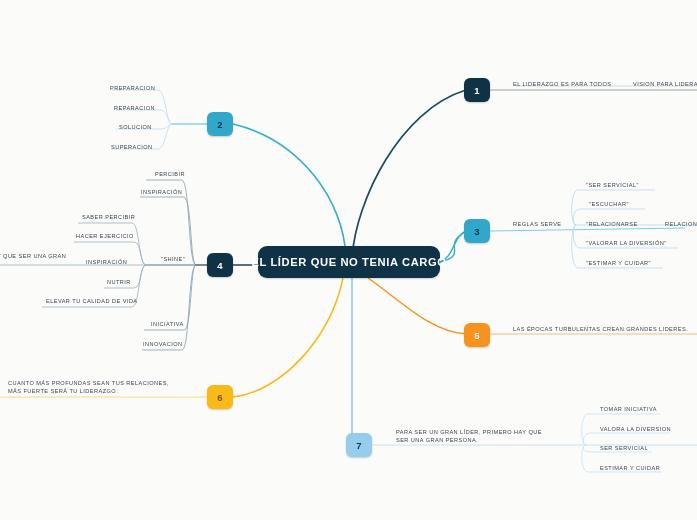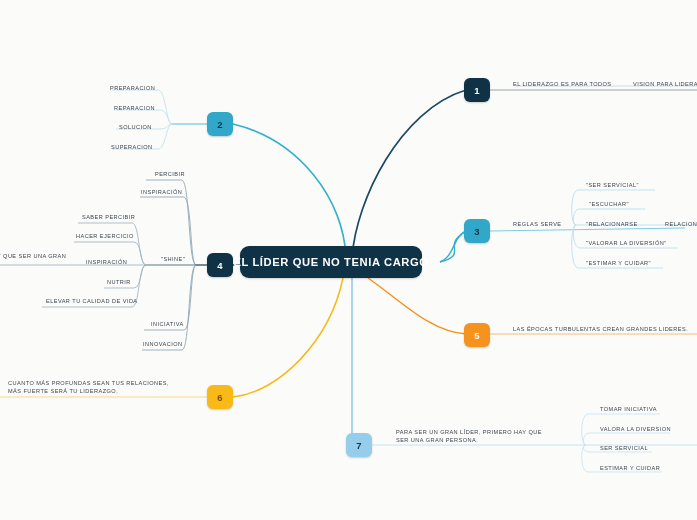--- a/index.html
+++ b/index.html
@@ -109,21 +109,21 @@
 
     <path d="M352 278 L352 445 L372 445" fill="none" stroke="#95CDEA" stroke-width="1.6"></path>
     <path d="M372 445 L697 445" fill="none" stroke="#bfe0f2" stroke-width="0.9"></path>
 
     <path d="M586 445 C 580 445, 580 414, 588 414 L660 414" fill="none" stroke="#c7e4f4" stroke-width="0.85"></path>
     <path d="M586 445 C 582 445, 582 433, 590 433 L670 433" fill="none" stroke="#c7e4f4" stroke-width="0.85"></path>
     <path d="M586 445 C 582 445, 582 452, 590 452 L652 452" fill="none" stroke="#c7e4f4" stroke-width="0.85"></path>
     <path d="M586 445 C 580 445, 580 472, 588 472 L662 472" fill="none" stroke="#c7e4f4" stroke-width="0.85"></path>
   </svg>
 
-  <div class="central" style="left:240px;top:246px;width:182px;height:32px;">EL LÍDER QUE NO TENIA CARGO</div>
+  <div class="central" style="left:258px;top:246px;width:182px;height:32px;">EL LÍDER QUE NO TENIA CARGO</div>
 
   <div class="bnode navy" style="left:464px;top:78px;">1</div>
   <div class="lab" style="left:513px;top:81px;">EL LIDERAZGO ES PARA TODOS</div>
   <div class="lab" style="left:633px;top:81px;">VISION PARA LIDERAR</div>
 
   <div class="bnode teal" style="left:207px;top:112px;">2</div>
   <div class="lab" style="left:110px;top:85px;">PREPARACION</div>
   <div class="lab" style="left:114px;top:105px;">REPARACION</div>
   <div class="lab" style="left:119px;top:124px;">SOLUCION</div>
   <div class="lab" style="left:111px;top:144px;">SUPERACION</div>

